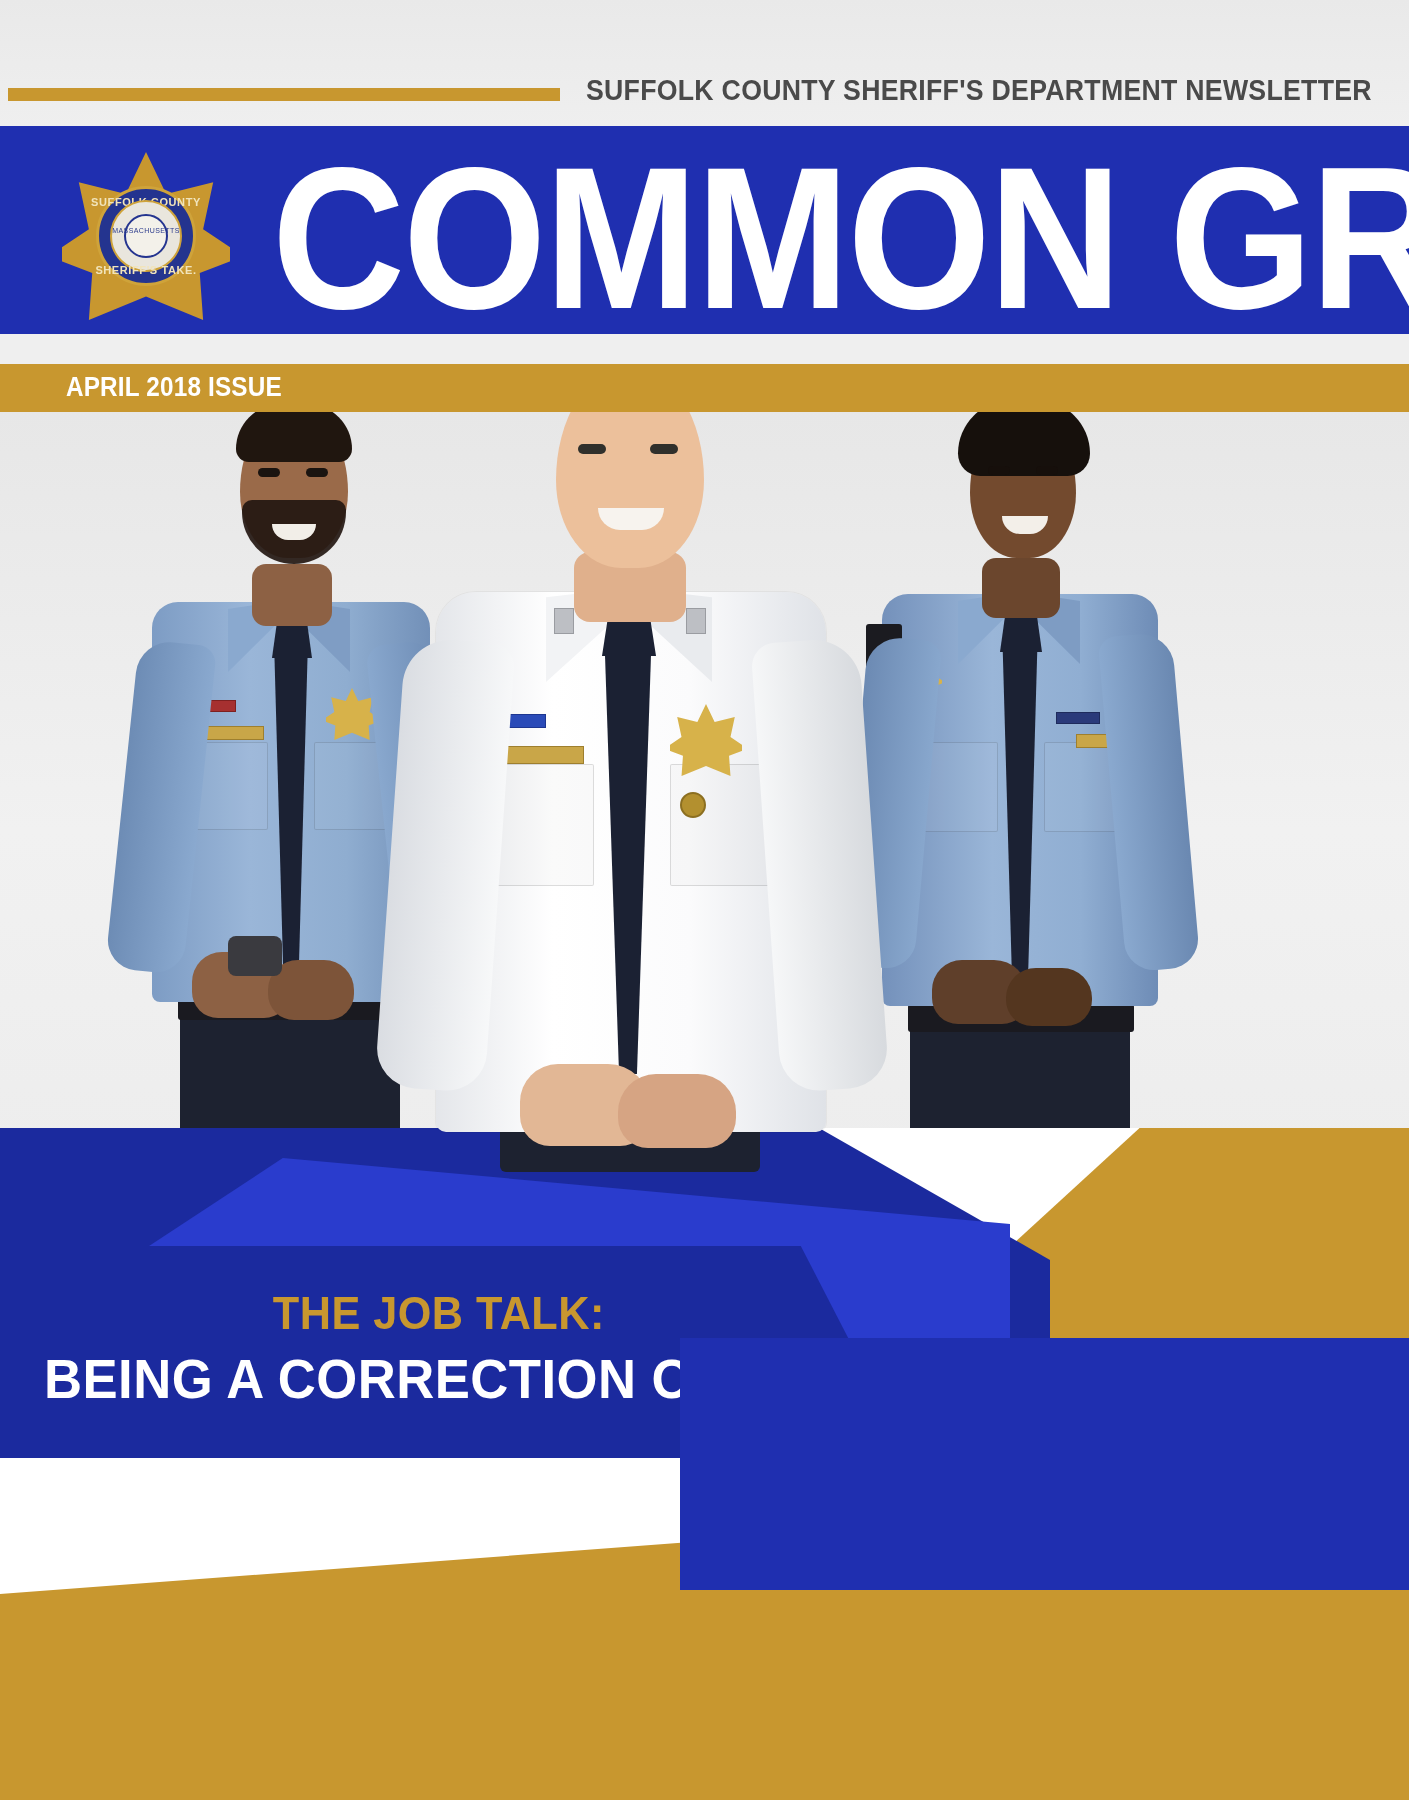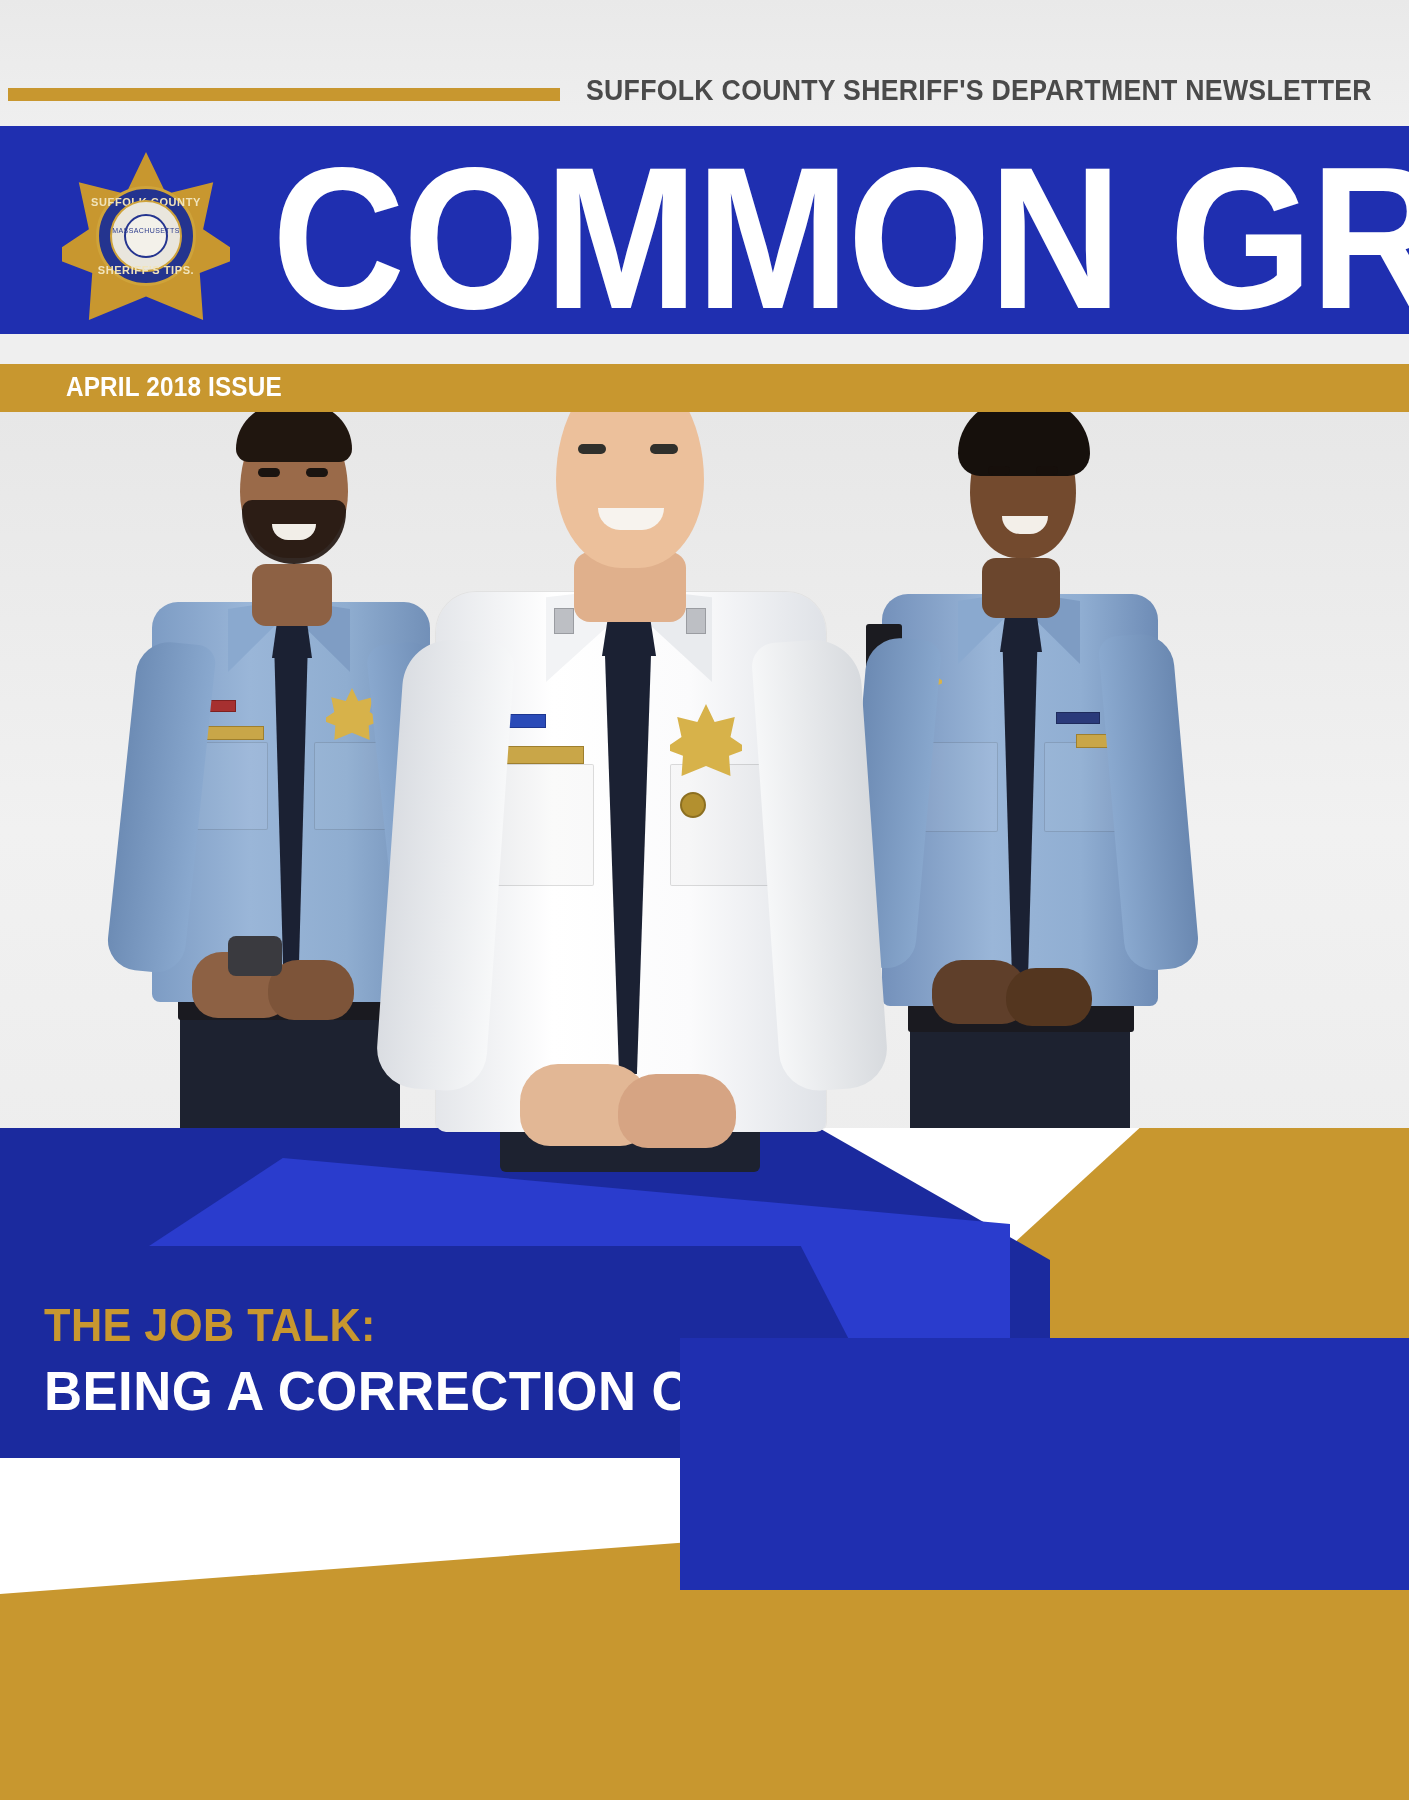--- a/index.html
+++ b/index.html
@@ -249,22 +249,23 @@
   }
   .blue-dark-overlay {
     position: absolute;
     left: 0; top: 118px;
     width: 910px; height: 212px;
     background: #1b2a9e;
     clip-path: polygon(0% 0%, 88% 0%, 100% 100%, 0% 100%);
   }
   .story1 {
     position: absolute;
-    left: 44px; top: 170px;
+    left: 44px; top: 158px;
     width: 840px;
+    text-align: center;
   }
   .kicker {
     color: #c8972f;
     font-family: "Liberation Sans Narrow", "Liberation Sans", sans-serif;
     font-weight: bold;
     font-size: 46px;
     letter-spacing: 0.5px;
     transform: scaleX(0.94);
     transform-origin: left top;
     white-space: nowrap;
@@ -312,21 +313,21 @@
 
   <div class="seal">
     <div class="seal-outer" style="position:absolute;left:0;top:0;width:168px;height:168px;">
       <div class="star-6"></div>
     </div>
     <div class="seal-ring"></div>
     <div class="seal-text-top">SUFFOLK COUNTY</div>
     <div class="seal-ring-inner"></div>
     <div class="seal-center"></div>
     <div class="seal-text-mid">MASSACHUSETTS</div>
-    <div class="seal-text-bottom">SHERIFF'S TIPS.</div>
+    <div class="seal-text-bottom">SHERIFF'S TAKE.</div>
   </div>
 
   <div class="issue-band"></div>
   <div class="issue-label">APRIL 2018 ISSUE</div>
 
   <div class="photo-area">
 
     <div class="figure" style="left:100px; width:360px; height:760px;">
 
       <div class="pants" style="left:80px; top:600px; width:220px; height:160px; border-radius:6px;"></div>

